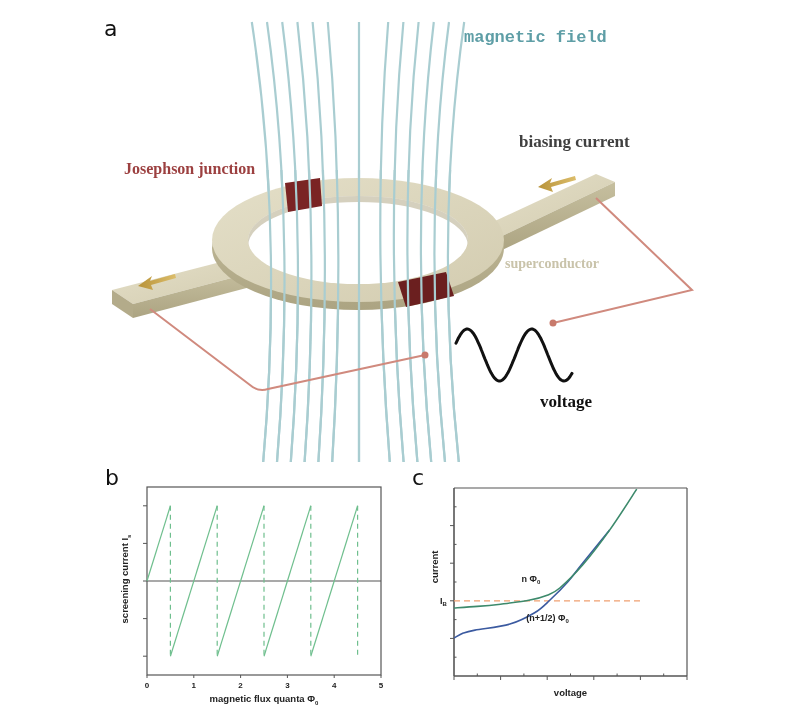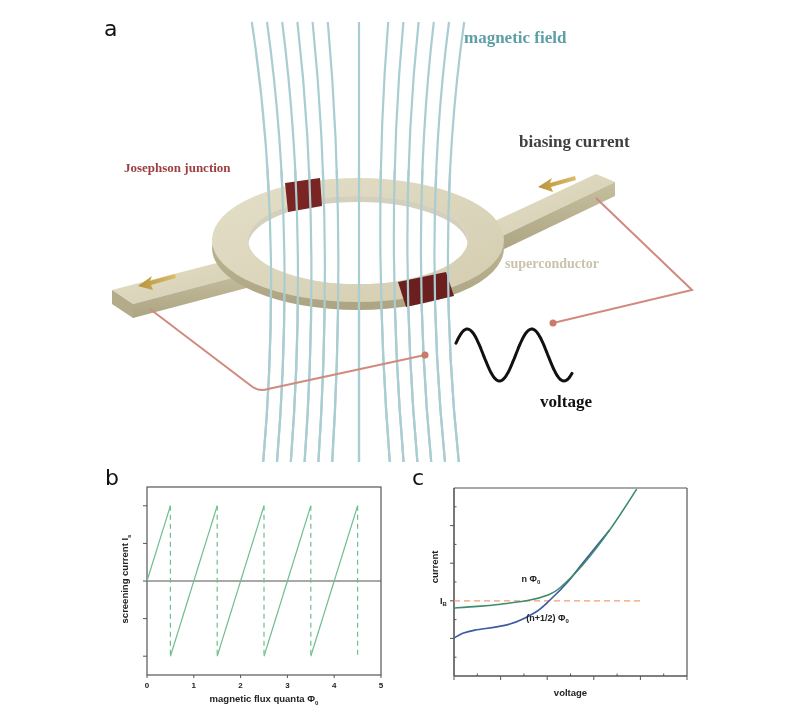--- a/index.html
+++ b/index.html
@@ -96,22 +96,22 @@
     </g>
 
     <path d="M150,309 L250,385 Q258,392 268,389 L425,355" fill="none" stroke="#d08a7e" stroke-width="2"></path>
     <circle cx="425" cy="355" r="3.5" fill="#c87a6c"></circle>
     <path d="M596,198 L692,290 L553,323" fill="none" stroke="#d08a7e" stroke-width="2"></path>
     <circle cx="553" cy="323" r="3.5" fill="#c87a6c"></circle>
 
     <path id="sine" fill="none" stroke="#111" stroke-width="3" stroke-linecap="round" d="M456.0,343.2L457.2,340.7L458.3,338.3L459.5,336.2L460.6,334.3L461.8,332.6L463.0,331.3L464.1,330.2L465.3,329.5L466.4,329.1L467.6,329.0L468.8,329.3L469.9,329.9L471.1,330.8L472.2,332.0L473.4,333.5L474.6,335.3L475.7,337.3L476.9,339.6L478.0,342.0L479.2,344.7L480.4,347.4L481.5,350.3L482.7,353.2L483.8,356.1L485.0,359.1L486.2,361.9L487.3,364.7L488.5,367.4L489.6,369.9L490.8,372.2L492.0,374.3L493.1,376.1L494.3,377.7L495.4,379.0L496.6,380.0L497.8,380.6L498.9,381.0L500.1,381.0L501.2,380.6L502.4,380.0L503.6,379.0L504.7,377.7L505.9,376.1L507.0,374.3L508.2,372.2L509.4,369.9L510.5,367.4L511.7,364.7L512.8,361.9L514.0,359.1L515.2,356.1L516.3,353.2L517.5,350.3L518.6,347.4L519.8,344.7L521.0,342.0L522.1,339.6L523.3,337.3L524.4,335.3L525.6,333.5L526.8,332.0L527.9,330.8L529.1,329.9L530.2,329.3L531.4,329.0L532.6,329.1L533.7,329.5L534.9,330.2L536.0,331.3L537.2,332.6L538.4,334.3L539.5,336.2L540.7,338.3L541.8,340.7L543.0,343.2L544.2,345.9L545.3,348.7L546.5,351.6L547.6,354.5L548.8,357.4L550.0,360.4L551.1,363.2L552.3,365.9L553.4,368.5L554.6,370.9L555.8,373.2L556.9,375.1L558.1,376.9L559.2,378.3L560.4,379.5L561.6,380.3L562.7,380.8L563.9,381.0L565.0,380.9L566.2,380.4L567.4,379.6L568.5,378.5L569.7,377.0L570.8,375.3L572.0,373.4"></path>
   </svg>
 
-  <div class="serif-label" style="left: 464px; top: 28px; font-size: 17px; color: rgb(94, 158, 166);">magnetic field</div>
-  <div class="serif-label" style="left: 124px; top: 160px; font-size: 13px; color: rgb(156, 64, 64);">Josephson junction</div>
+  <div class="serif-label" style="left: 464px; top: 28px; font-size: 17px; color: rgb(94, 158, 166); font-family: Liberation Mono, monospace;">magnetic field</div>
+  <div class="serif-label" style="left: 124px; top: 160px; font-size: 16px; color: rgb(156, 64, 64);">Josephson junction</div>
   <div class="serif-label" style="left: 519px; top: 132px; font-size: 17px; color: #404040;">biasing current</div>
   <div class="serif-label" style="left: 505px; top: 256px; font-size: 14px; color: rgb(201, 195, 170);">superconductor</div>
   <div class="serif-label" style="left:540px; top:392px; font-size:17px; color:#111;">voltage</div>
 
   <div class="panel-letter" style="left:105px; top:465px;">b</div>
   <svg id="chartB" width="802" height="718" style="position:absolute;left:0;top:0;pointer-events:none;">
       <rect x="147" y="487" width="234" height="188" fill="none" stroke="#555555" stroke-width="1.2"></rect>
       <line x1="147" x2="381" y1="581" y2="581" stroke="#555555" stroke-width="1.2"></line>
       <line x1="143" x2="147" y1="656.2" y2="656.2" stroke="#555555" stroke-width="1"></line>
       <line x1="143" x2="147" y1="618.6" y2="618.6" stroke="#555555" stroke-width="1"></line>

